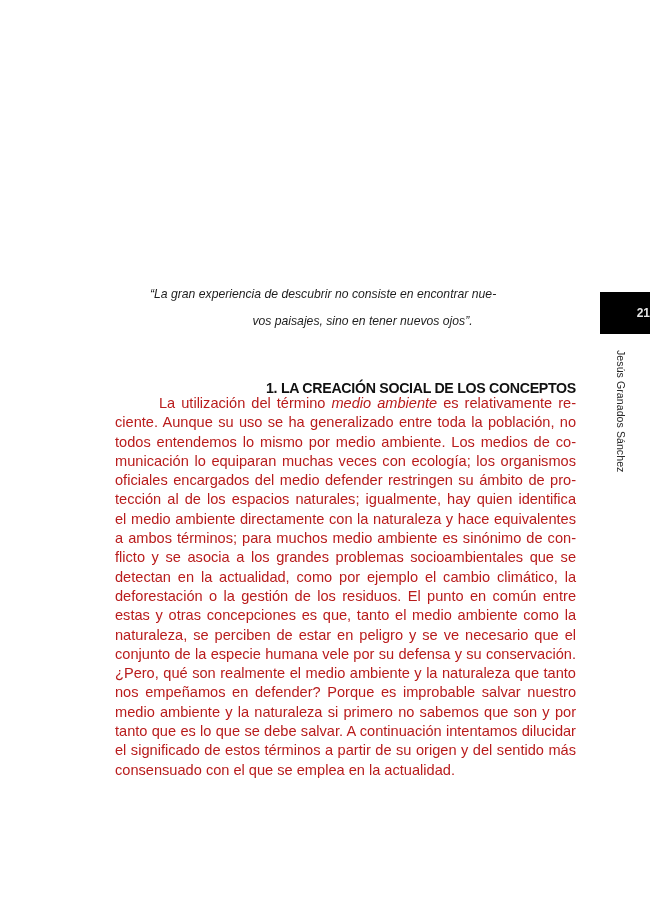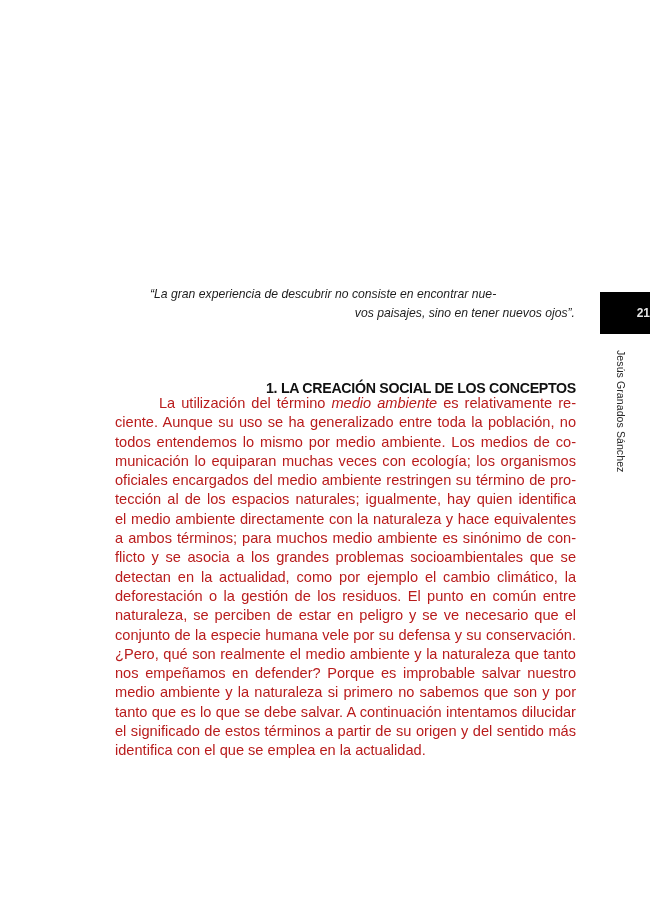--- a/index.html
+++ b/index.html
@@ -1,19 +1,19 @@
 <!DOCTYPE html>
 <html><head>
 <meta charset="utf-8">
 <style>
   html, body { margin: 0; padding: 0; background: #ffffff; }
   body { width: 650px; height: 899px; position: relative; overflow: hidden; font-family: "Liberation Sans", sans-serif; color: #1a1a1a; }
   .epigraph { position: absolute; left: 150px; top: 285px; width: 425px; font-style: italic; font-size: 12.2px; line-height: 19px; color: #1e1e1e; }
   .epigraph .l1 { display: block; text-align: left; }
-  .epigraph .l2 { display: block; text-align: right; }
+  .epigraph .l2 { display: block; text-align: center; margin-top: 8px; }
   .page-num { position: absolute; left: 600px; top: 292px; width: 50px; height: 42px; background: #000; color: #e6e6e6; font-size: 12px; font-weight: bold; display: flex; align-items: center; justify-content: flex-end; }
   .running-head { position: absolute; left: 612px; top: 350px; width: 20px; height: 130px; }
   .running-head span { position: absolute; top: 0; left: 3px; writing-mode: vertical-rl; font-size: 10.5px; color: #2a2a2a; white-space: nowrap; letter-spacing: 0.1px; }
   .heading { position: absolute; left: 200px; top: 367px; width: 376px; text-align: right; font-weight: bold; font-size: 14.2px; line-height: 18px; color: #111; letter-spacing: -0.3px; margin-top: 12px; }
   .heading .h-line { display: block; }
   .heading em { font-style: italic; }
   .body { position: absolute; left: 115px; top: 394px; width: 461px; font-size: 14.6px; line-height: 19.3px; color: #b91c1c; }
   .body .ln { display: block; text-align: justify; text-align-last: justify; white-space: nowrap; height: 19.3px; }
   .body .ln.last { text-align-last: left; }
   .body .ln.first { padding-left: 44px; }
@@ -37,28 +37,29 @@
 
 <div class="heading">
   <span class="h-line">1. LA CREACIÓN SOCIAL DE LOS CONCEPTOS</span>
 </div>
 
 <div class="body">
   <span class="ln first"><span>La utilización del término </span><em>medio ambiente</em><span> es relativamente re-</span></span>
   <span class="ln">ciente. Aunque su uso se ha generalizado entre toda la población, no</span>
   <span class="ln">todos entendemos lo mismo por medio ambiente. Los medios de co-</span>
   <span class="ln">municación lo equiparan muchas veces con ecología; los organismos</span>
-  <span class="ln">oficiales encargados del medio ambiente restringen su término de pro-</span>
+  <span class="ln">oficiales encargados del medio defender restringen su ámbito de pro-</span>
   <span class="ln">tección al de los espacios naturales; igualmente, hay quien identifica</span>
   <span class="ln">el medio ambiente directamente con la naturaleza y hace equivalentes</span>
   <span class="ln">a ambos términos; para muchos medio ambiente es sinónimo de con-</span>
   <span class="ln">flicto y se asocia a los grandes problemas socioambientales que se</span>
   <span class="ln">detectan en la actualidad, como por ejemplo el cambio climático, la</span>
   <span class="ln">deforestación o la gestión de los residuos. El punto en común entre</span>
+  <span class="ln">estas y otras concepciones es que, tanto el medio ambiente como la</span>
   <span class="ln">naturaleza, se perciben de estar en peligro y se ve necesario que el</span>
   <span class="ln">conjunto de la especie humana vele por su defensa y su conservación.</span>
   <span class="ln">¿Pero, qué son realmente el  medio ambiente y la naturaleza que tanto</span>
   <span class="ln">nos empeñamos en defender? Porque es improbable salvar nuestro</span>
   <span class="ln">medio ambiente y la naturaleza si primero no sabemos que son y por</span>
   <span class="ln">tanto que es lo que se debe salvar. A continuación intentamos dilucidar</span>
   <span class="ln">el significado de estos términos a partir de su origen y del sentido más</span>
-  <span class="ln last">identifica con el que se emplea en la actualidad.</span>
+  <span class="ln last">consensuado con el que se emplea en la actualidad.</span>
 </div>
 
 </body></html>

